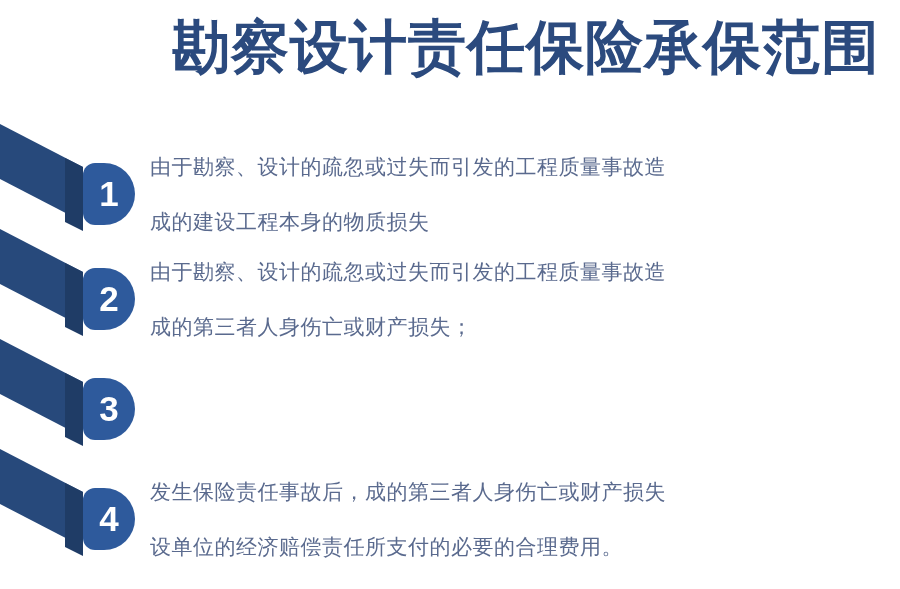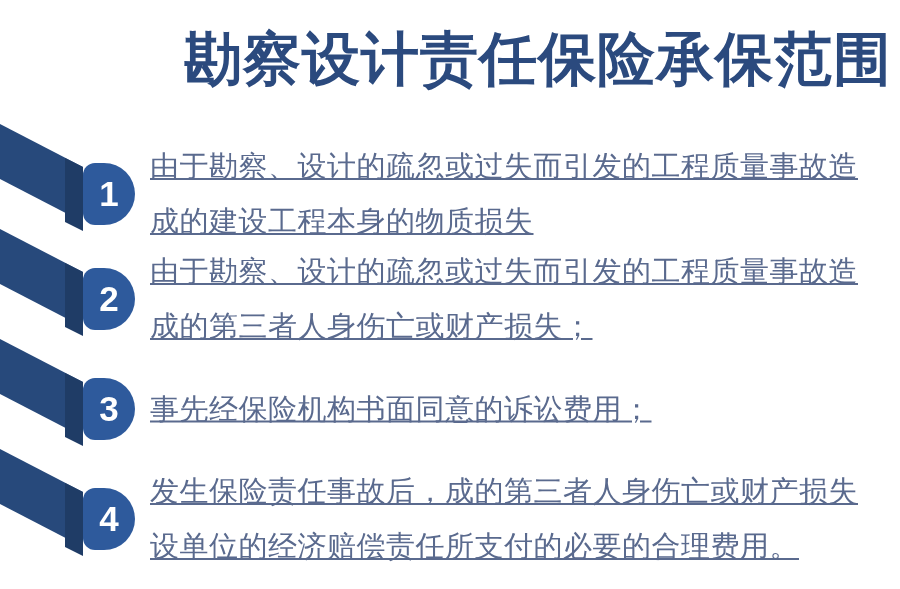--- a/index.html
+++ b/index.html
@@ -13,21 +13,21 @@
     width: 900px;
     height: 589px;
     background: #ffffff;
     overflow: hidden;
   }
   .title {
     position: absolute;
     left: 172px;
     top: 12px;
     width: 706px;
-    margin: 12px;
+    margin: 0;
     text-align: center;
     font-size: 58px;
     line-height: 70px;
     font-weight: bold;
     letter-spacing: 1px;
     color: var(--title, #2b4a7e);
     white-space: nowrap;
   }
   .items {
     position: absolute;
@@ -70,27 +70,26 @@
     font-weight: 600;
     line-height: 1;
     padding-bottom: 2px;
   }
   .item-text {
     position: absolute;
     left: 150px;
     top: 50%;
     transform: translateY(-50%);
     width: 740px;
-    font-size: 29px;
+    font-size: 21px;
     line-height: 55px;
     font-weight: 300;
     color: var(--body-text, #5a6a8e);
     white-space: pre-line;
     letter-spacing: 0.5px;
-    text-decoration: underline;
   }
 </style>
 </head>
 <body>
 
 <div class="page">
   <h1 class="title">勘察设计责任保险承保范围</h1>
 
   <div class="items">
 
@@ -117,21 +116,20 @@
 成的第三者人身伤亡或财产损失；</div>
     </div>
       <div class="item" style="top: 378px;">
       <svg class="ribbon" viewBox="0 0 140 125" preserveAspectRatio="none" aria-hidden="true">
         <polygon class="band" points="0,3 83,46 83,101 0,58"></polygon>
         <polygon class="fold" points="65,37 83,46 83,110 65,101"></polygon>
       </svg>
       <div class="capsule">
         <span>3</span>
       </div>
-      <div class="item-text">事先经保险机构书面同意的诉讼费用；</div>
     </div>
       <div class="item" style="top: 488px;">
       <svg class="ribbon" viewBox="0 0 140 125" preserveAspectRatio="none" aria-hidden="true">
         <polygon class="band" points="0,3 83,46 83,101 0,58"></polygon>
         <polygon class="fold" points="65,37 83,46 83,110 65,101"></polygon>
       </svg>
       <div class="capsule">
         <span>4</span>
       </div>
       <div class="item-text">发生保险责任事故后，成的第三者人身伤亡或财产损失

